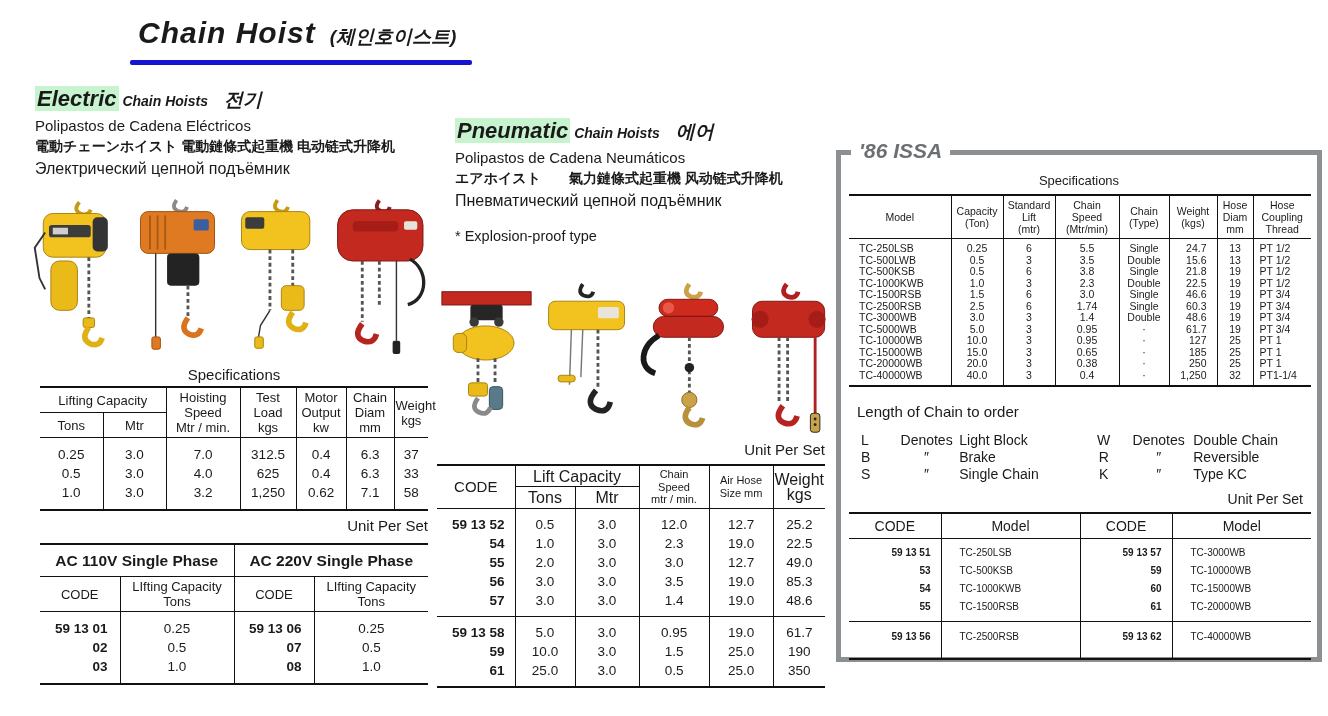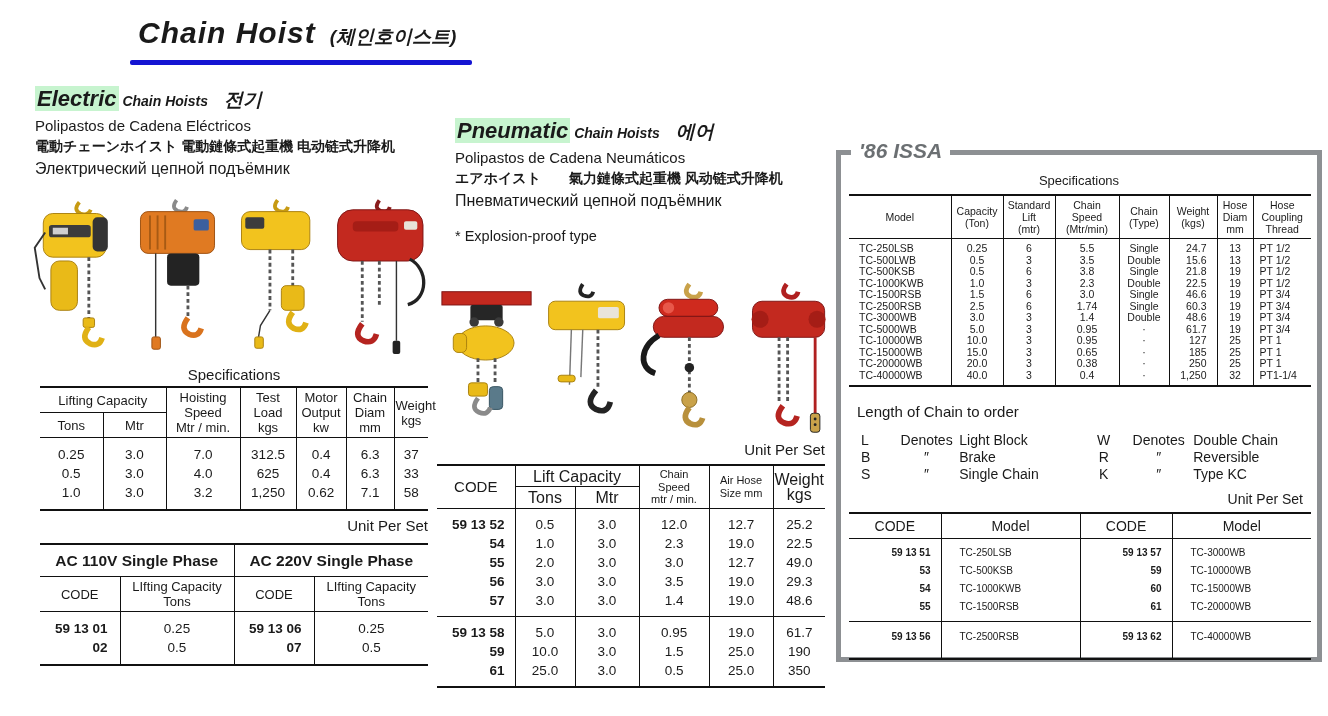--- a/index.html
+++ b/index.html
@@ -267,20 +267,26 @@
         <td>0.25</td>
         <td>59 13 06</td>
         <td>0.25</td>
       </tr>
       <tr>
         <td>02</td>
         <td>0.5</td>
         <td>07</td>
         <td>0.5</td>
       </tr>
+      <tr>
+        <td>03</td>
+        <td>1.0</td>
+        <td>08</td>
+        <td>1.0</td>
+      </tr>
     </tbody>
 </table>
 
 <div class="abs" style="left:455px;top:118px;width:395px;">
   <div class="sec-head">
     <span class="hl">Pneumatic</span><span class="rest"> Chain Hoists</span><span class="kor">에어</span>
   </div>
   <div class="sub-es">Polipastos de Cadena Neumáticos</div>
   <div class="sub-cjk">エアホイスト　　氣力鏈條式起重機 风动链式升降机</div>
   <div class="sub-ru">Пневматический цепной подъёмник</div>
@@ -390,21 +396,21 @@
         <td>3.0</td>
         <td>12.7</td>
         <td>49.0</td>
       </tr>
       <tr>
         <td>56</td>
         <td>3.0</td>
         <td>3.0</td>
         <td>3.5</td>
         <td>19.0</td>
-        <td>29.3</td>
+        <td>85.3</td>
       </tr>
       <tr>
         <td>57</td>
         <td>3.0</td>
         <td>3.0</td>
         <td>1.4</td>
         <td>19.0</td>
         <td>48.6</td>
       </tr>
     </tbody>

